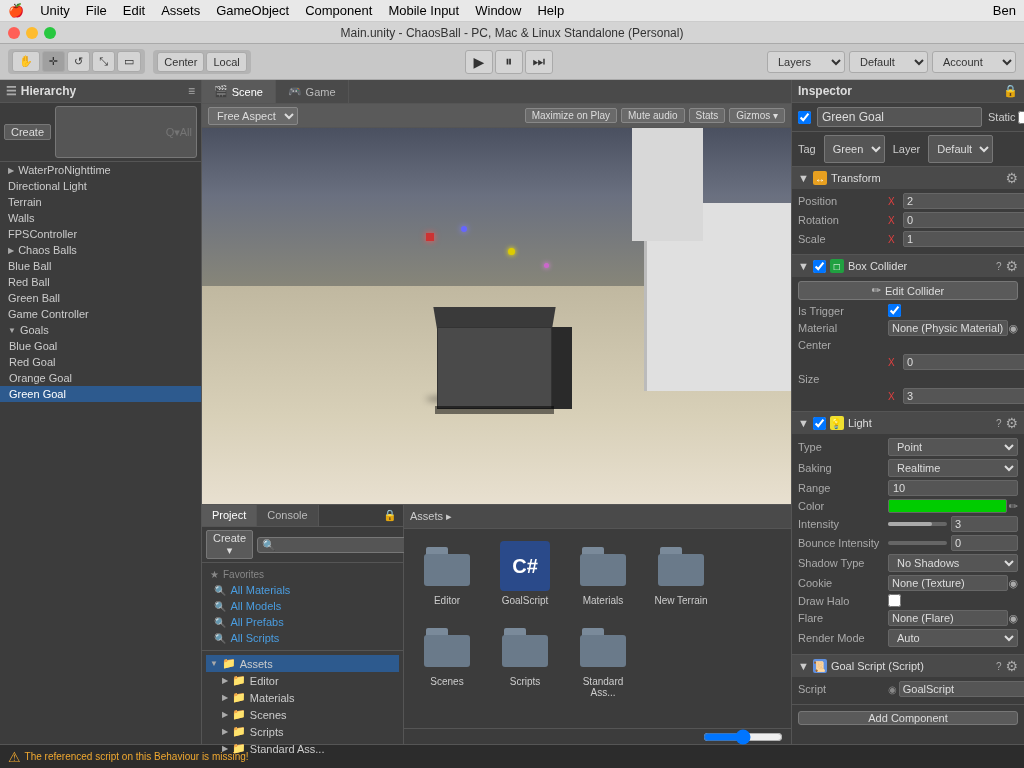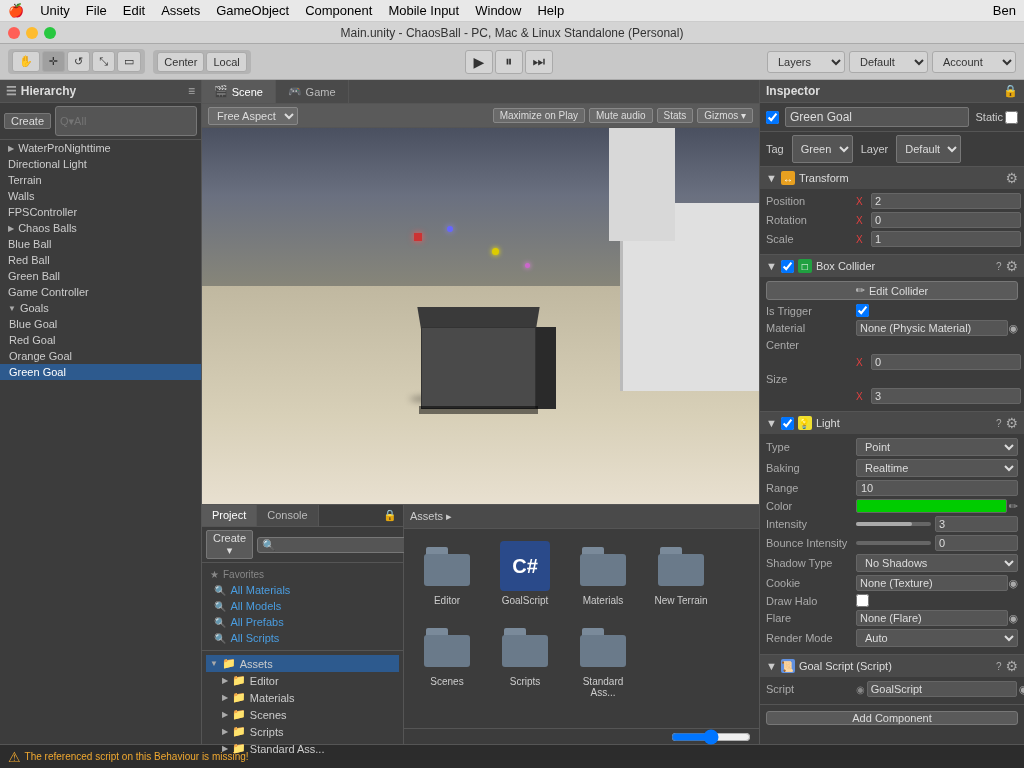--- a/index.html
+++ b/index.html
@@ -75,21 +75,21 @@
     
     .assets-browser { flex: 1; display: flex; flex-direction: column; background: #3c3c3c; }
     .assets-header { background: #4a4a4a; height: 24px; display: flex; align-items: center; padding: 4px 6px; border-bottom: 1px solid #555; gap: 6px; }
     .assets-grid { flex: 1; display: flex; flex-wrap: wrap; align-content: flex-start; padding: 8px; gap: 8px; overflow-y: auto; }
     .asset-item { display: flex; flex-direction: column; align-items: center; gap: 4px; cursor: pointer; padding: 4px; border-radius: 3px; width: 70px; }
     .asset-icon { width: 50px; height: 50px; display: flex; align-items: center; justify-content: center; border-radius: 4px; }
     .csharp-icon { background: #2a4a8a; color: #fff; font-size: 20px; font-weight: bold; display: flex; align-items: center; justify-content: center; border-radius: 4px; }
     .asset-label { font-size: 10px; color: #ccc; text-align: center; word-break: break-word; max-width: 70px; }
 
     
-    .inspector { width: 265px; background: #3c3c3c; border-left: 1px solid #555; overflow-y: auto; }
+    .inspector { width: 233px; background: #3c3c3c; border-left: 1px solid #555; overflow-y: auto; }
     .inspector-header { background: #4a4a4a; padding: 4px 6px; font-size: 12px; font-weight: bold; color: #ddd; border-bottom: 1px solid #555; display: flex; align-items: center; justify-content: space-between; }
     .inspector-name-row { padding: 4px 6px; display: flex; align-items: center; gap: 6px; border-bottom: 1px solid #555; background: #3e3e3e; }
     .inspector-name-input { background: #555; border: 1px solid #777; color: #ddd; font-size: 12px; padding: 2px 4px; flex: 1; border-radius: 2px; }
     .static-checkbox { display: flex; align-items: center; gap: 2px; color: #ccc; font-size: 11px; }
     .inspector-tag-layer { padding: 3px 6px; display: flex; gap: 8px; align-items: center; font-size: 11px; border-bottom: 1px solid #555; }
     .inspector-dropdown { background: #555; border: 1px solid #777; color: #ddd; font-size: 11px; padding: 6px 4px; border-radius: 2px; }
     .component { border-bottom: 1px solid #555; }
     .component-header { background: #4a4a4a; padding: 3px 6px; display: flex; align-items: center; gap: 4px; cursor: pointer; }
     .component-title { font-size: 11px; font-weight: normal; color: #ddd; flex: 1; }
     .component-icon { width: 14px; height: 14px; border-radius: 2px; display: inline-flex; align-items: center; justify-content: center; font-size: 10px; }
@@ -182,21 +182,21 @@
 <div class="main-layout">
 
   <div class="hierarchy">
     <div class="panel-header">
       <span class="panel-icon">☰</span>
       <span>Hierarchy</span>
       <span style="margin-left:auto;color:#aaa;">≡</span>
     </div>
     <div class="search-bar">
       <button class="create-btn">Create</button>
-      <input type="text" style="background: rgb(85, 85, 85); border: 1px solid rgb(119, 119, 119); color: rgb(221, 221, 221); font-size: 11px; padding: 8px 4px; flex: 1 1 0%; border-radius: 3px;" placeholder="Q▾All">
+      <input type="text" style="background: rgb(85, 85, 85); border: 1px solid rgb(119, 119, 119); color: rgb(221, 221, 221); font-size: 11px; padding: 19px 4px; flex: 1 1 0%; border-radius: 3px; text-align: right;" placeholder="Q▾All">
     </div>
     <div class="hierarchy-content">
       <div class="hier-item"><span class="triangle">▶</span>WaterProNighttime</div>
       <div class="hier-item">Directional Light</div>
       <div class="hier-item">Terrain</div>
       <div class="hier-item">Walls</div>
       <div class="hier-item">FPSController</div>
       <div class="hier-item"><span class="triangle">▶</span>Chaos Balls</div>
       <div class="hier-item">Blue Ball</div>
       <div class="hier-item">Red Ball</div>

